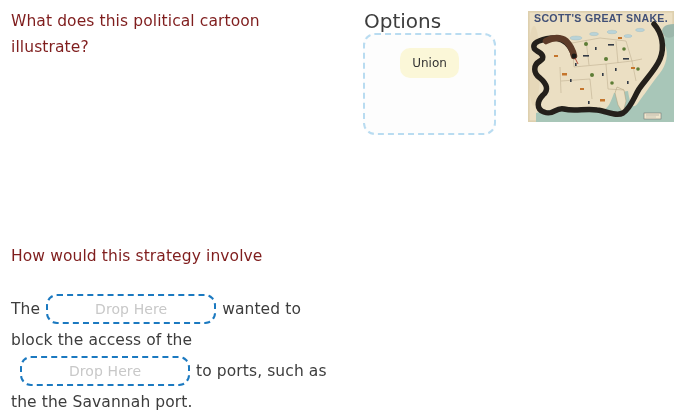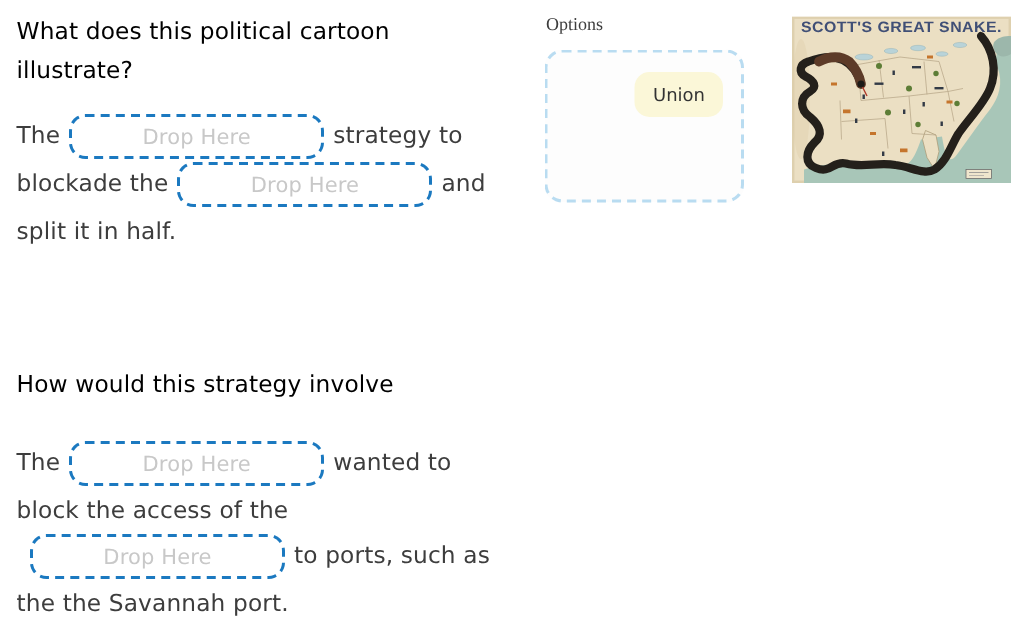--- a/index.html
+++ b/index.html
@@ -1,63 +1,58 @@
 <!DOCTYPE html>
 <html><head>
 <meta charset="utf-8">
 <style>
   html,body{margin:0;padding:0;background:#ffffff;}
   .stage{position:relative;width:676px;height:412px;overflow:hidden;
          font-family:"DejaVu Sans",sans-serif;color:#3d3d3d;background:#fff;}
 
   
   .prompt{position:absolute;left:11px;width:352px;font-size:15.5px;
-          line-height:26px;color:#000000;letter-spacing:.1px;}
+          line-height:26px;color:#7f1d1d;letter-spacing:.1px;}
   .q1-prompt{top:8px;}
   .q2-prompt{top:243px;}
   .fill{position:absolute;left:11px;width:352px;font-size:15.5px;
         line-height:30px;color:#3d3d3d;letter-spacing:.1px;}
   .p1{top:75px;}
   .p2{top:293px;}
   .drop{display:inline-block;box-sizing:border-box;width:170px;height:30px;
         line-height:26px;border:2px dashed #1b79c0;border-radius:11px;
         vertical-align:middle;margin:1px 6px;text-align:center;}
   .drop .ph{color:#c8c8c8;font-size:14px;}
 
   
-  .options-title{position:absolute;left:364px;top:9px;font-size:12px;
-                 color:#3d3d3d;font-family:Liberation Serif, serif;}
+  .options-title{position:absolute;left:364px;top:9px;font-size:20px;
+                 color:#3d3d3d;}
   .options-box{position:absolute;left:363px;top:33px;box-sizing:border-box;
                width:133px;height:102px;border:2px dashed #b9dcf1;
                border-radius:12px;background:#fdfdfd;
-               display:flex;flex-direction:column;align-items:flex-end;
+               display:flex;flex-direction:column;align-items:center;
                gap:13px;padding:13px 12px;}
   .chip{background:#fbf7d8;border-radius:10px;padding:8px 12px;
         font-size:12px;color:#333;line-height:14px;cursor:grab;}
 
   
   .cartoon{position:absolute;left:528px;top:11px;width:146px;height:82px;
            margin:0;}
   .cartoon svg{display:block;width:146px;height:111px;}
 </style>
 </head>
 <body>
 
 <div class="stage">
 
   <div class="prompt q1-prompt">
     <span>What does this political cartoon</span><br>
     <span>illustrate?</span>
   </div>
 
-  <div class="fill p1">
-    <span>The</span><span class="drop"><span class="ph">Drop Here</span></span><span>strategy to</span><br>
-    <span>blockade the</span><span class="drop"><span class="ph">Drop Here</span></span><span>and</span><br>
-    <span>split it in half.</span>
-  </div>
 
   <div class="prompt q2-prompt">
     <span>How would this strategy involve</span><br>
   </div>
 
   <div class="fill p2">
     <span>The</span><span class="drop"><span class="ph">Drop Here</span></span><span>wanted to</span><br>
     <span>block the access of the</span><br>
     <span class="drop" style="margin-left:9px;"><span class="ph">Drop Here</span></span><span>to ports, such as</span><br>
     <span>the the Savannah port.</span>

